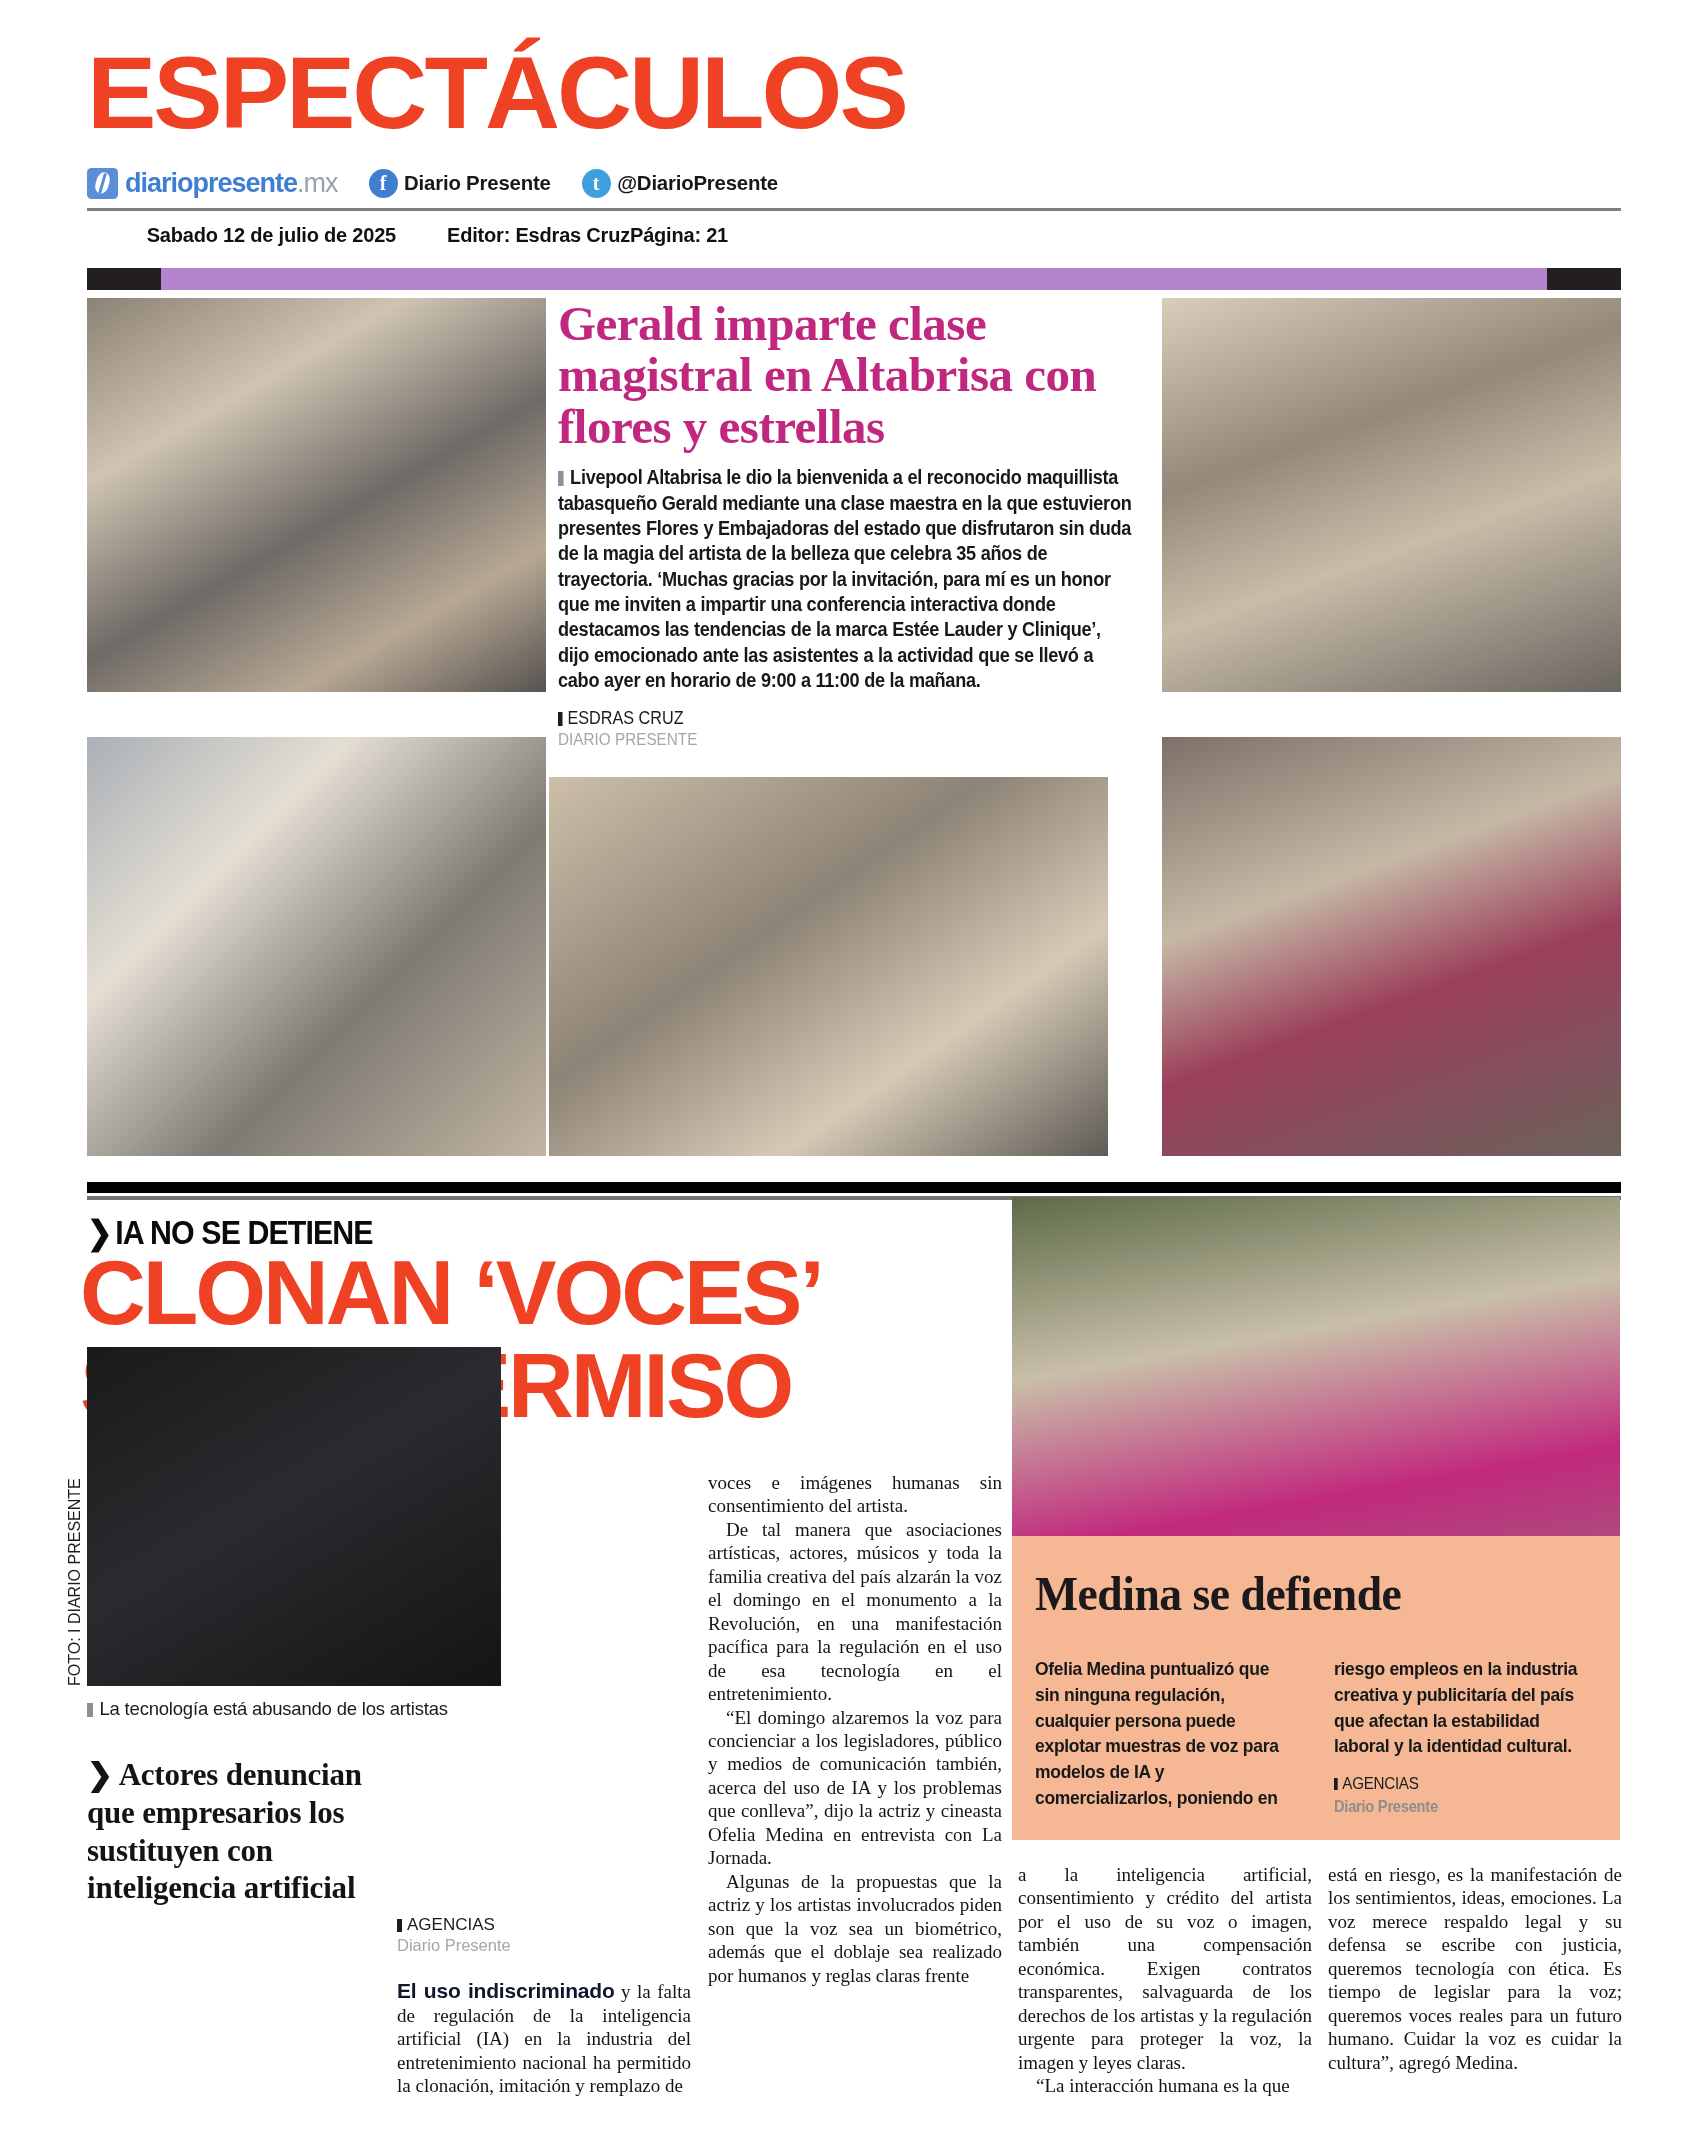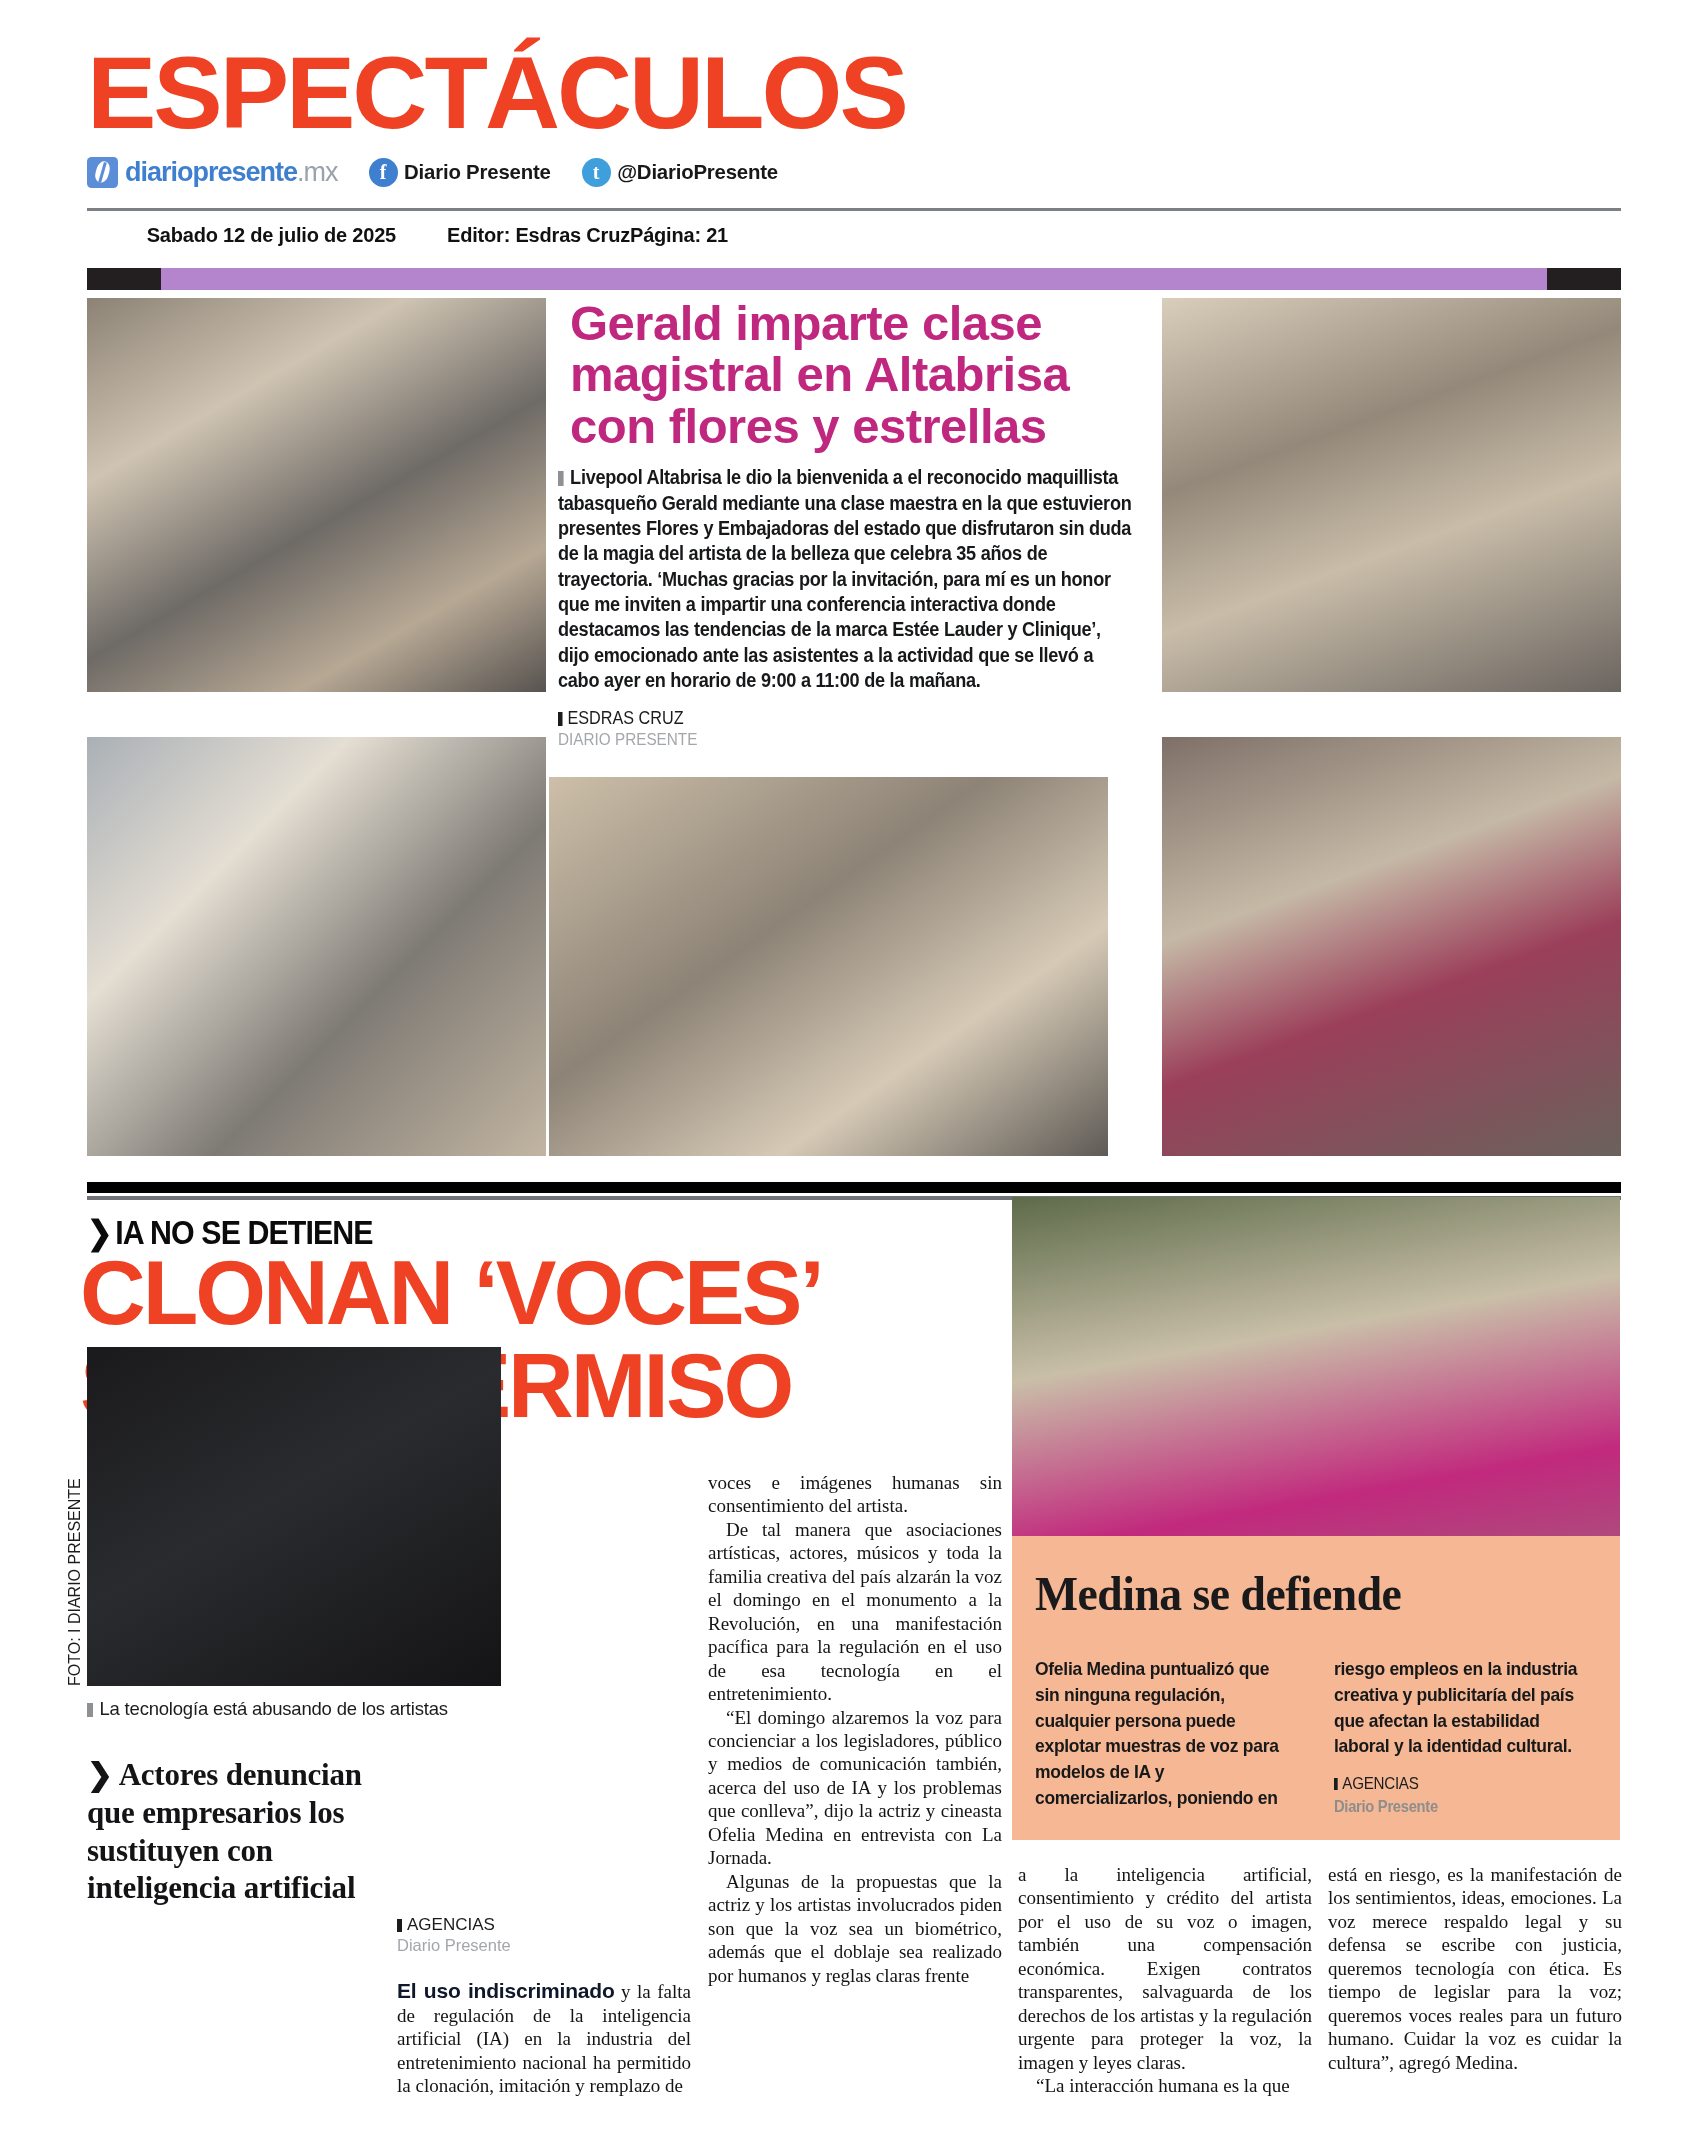--- a/index.html
+++ b/index.html
@@ -21,21 +21,21 @@
     font-size:102px;
     line-height:0.92;
     letter-spacing:-3px;
     color:#ef4123;
     margin:0;
     transform:scaleX(1.02);
     transform-origin:left center;
   }
   .social-row {
     display:flex; align-items:center; gap:0px;
-    margin-top:13px; height:37px;
+    margin-top:24px; height:37px;
   }
   .brand-logo { display:flex; align-items:center; gap:7px; }
   .logo-mark {
     width:31px; height:31px; border-radius:4.5px;
     background:#5b8ed6; position:relative; flex:none;
   }
   .logo-mark:before{
     content:""; position:absolute; left:8.5px; top:4.5px;
     width:13px; height:22px; border-radius:50%/40%;
     background:#fff; transform:rotate(16deg);
@@ -83,27 +83,27 @@
   .ph-dark { background:linear-gradient(150deg,#1a1a1c 0%,#2a2b2e 45%,#141416 100%); }
 
   .ph-a { left:87px; top:298px; width:459px; height:394px; }
   .ph-b { left:1162px; top:298px; width:459px; height:394px; }
   .ph-c { left:87px; top:737px; width:459px; height:419px; }
   .ph-d { left:549px; top:777px; width:559px; height:379px; }
   .ph-e { left:1162px; top:737px; width:459px; height:419px; }
 
   .story1 { position:absolute; left:558px; top:298px; width:579px; }
   .hl-serif {
-    font-family:Liberation Sans, sans-serif;
+    font-family:Liberation Serif, serif;
     font-weight:bold;
     color:#c0277f;
     font-size:49px;
     line-height:1.05;
     letter-spacing:-0.5px;
-    margin:0 0 13px 12px;
+    margin:0 0 13px 0;
   }
   .lead-body {
     font-family:"Liberation Sans", sans-serif;
     font-weight:bold;
     font-size:19.5px;
     line-height:1.30;
     color:#17181a;
     letter-spacing:-0.3px;
     transform:scaleX(0.93);
     transform-origin:left top;

